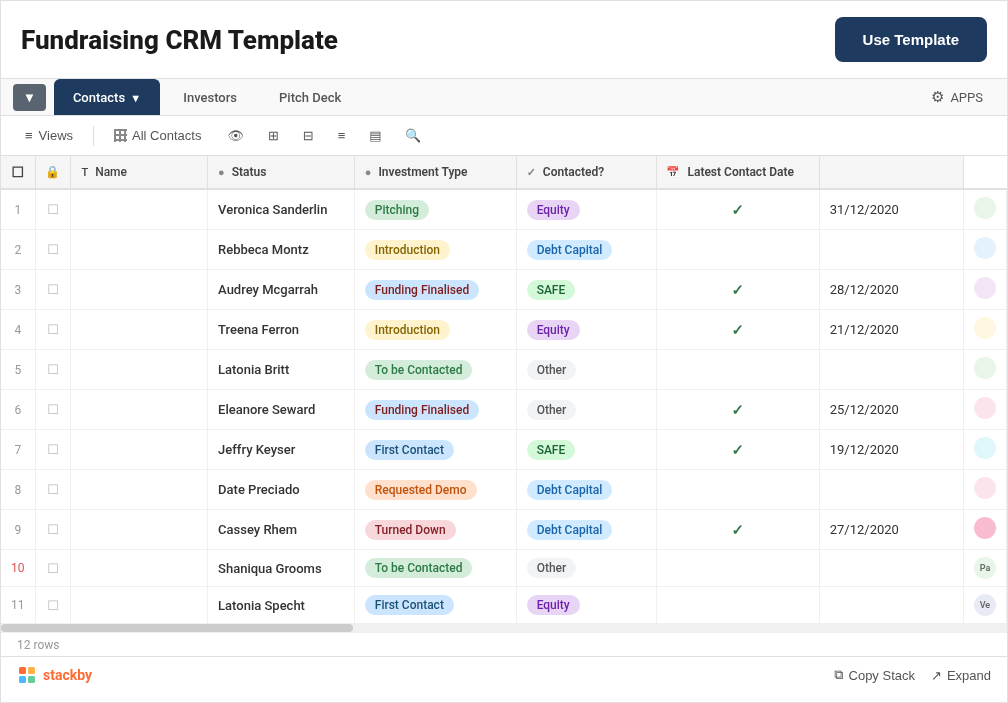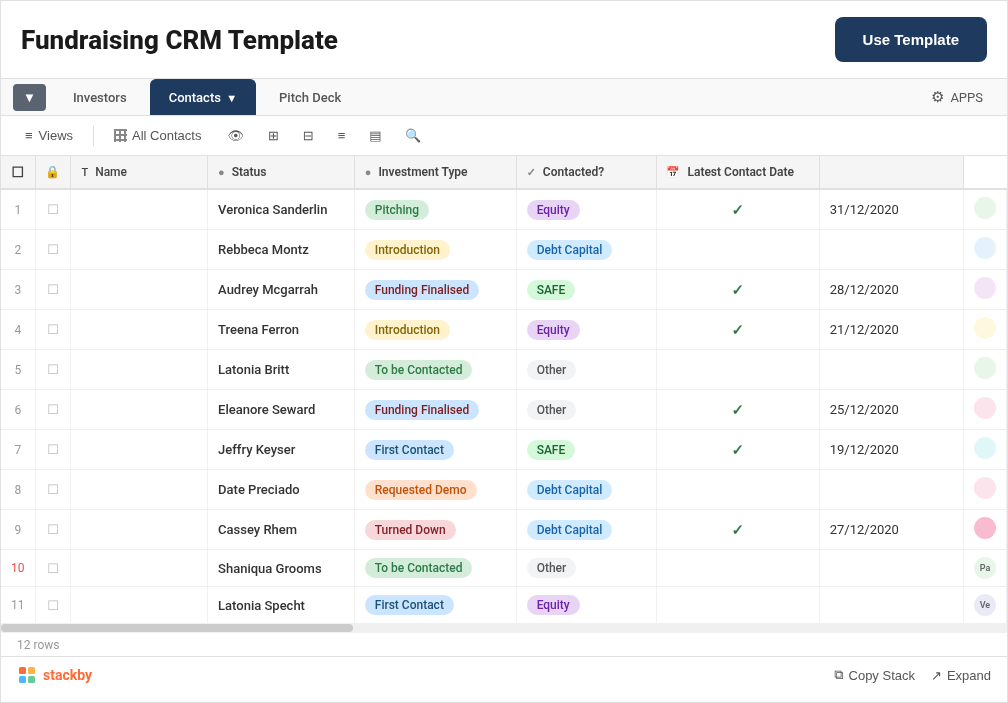--- a/index.html
+++ b/index.html
@@ -88,25 +88,25 @@
 <div class="app-container">
 
   <div class="app-header">
     <h1 class="app-title">Fundraising CRM Template</h1>
     <button class="use-template-btn">Use Template</button>
   </div>
 
   <div class="tabs-bar">
     <div class="tabs-left">
       <button class="tab-collapse-btn">▼</button>
+      <div class="tab active">
+        <span>Contacts</span> <span style="font-size:11px; margin-left:2px;">▼</span>
+      </div>
       <div class="tab inactive">
         <span>Investors</span>
-      </div>
-      <div class="tab active">
-        <span>Contacts</span> <span style="font-size:11px; margin-left:2px;">▼</span>
       </div>
       <div class="tab inactive">
         <span>Pitch Deck</span>
       </div>
     </div>
     <div class="apps-btn">
       <span class="apps-icon">⚙</span>
       <span>APPS</span>
     </div>
   </div>

